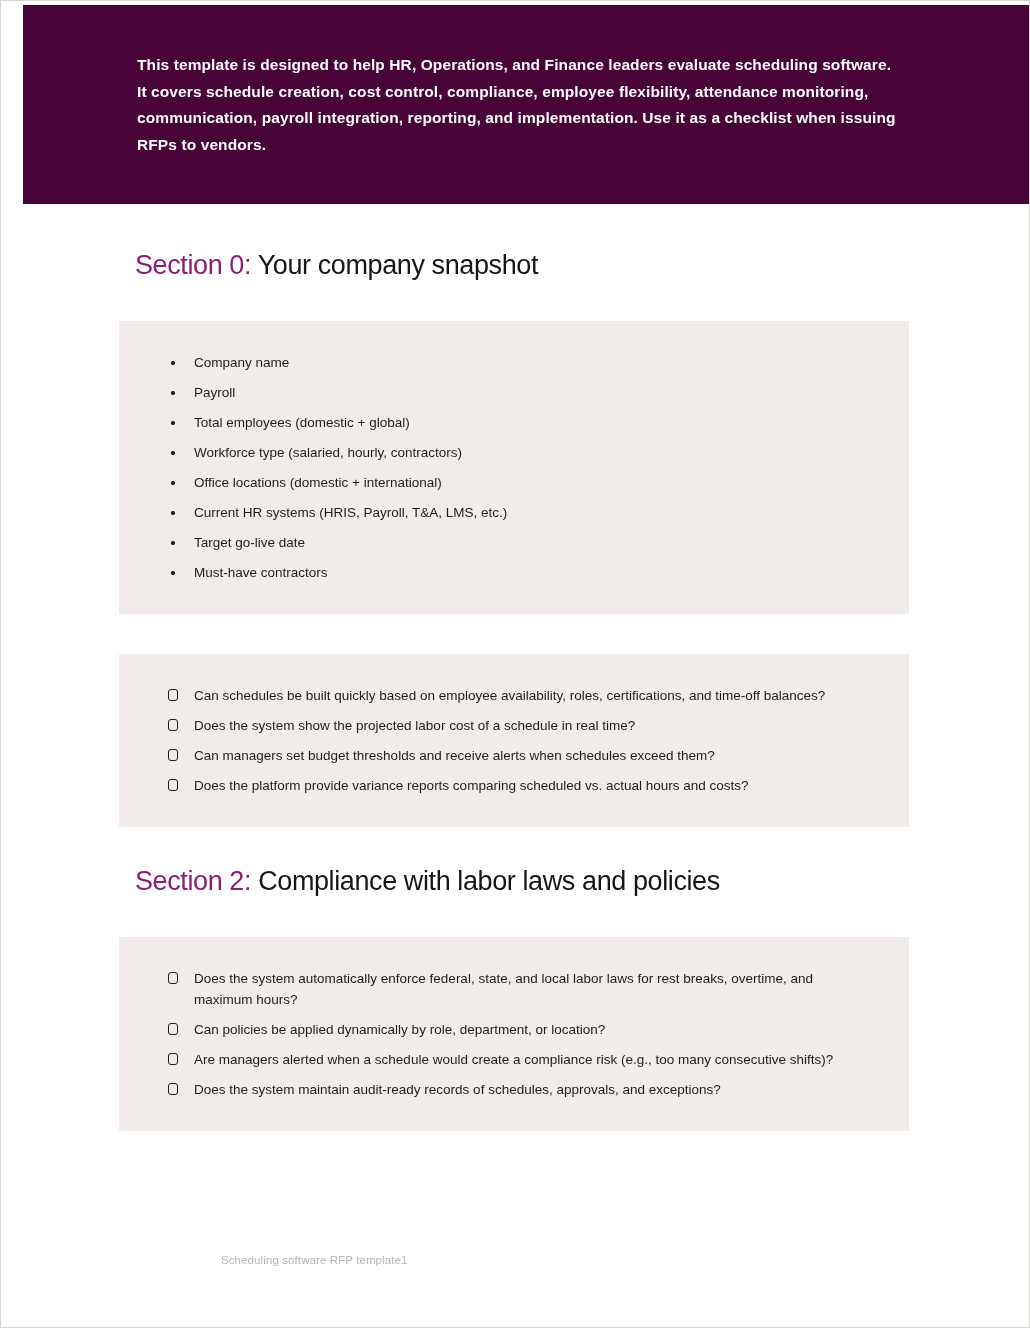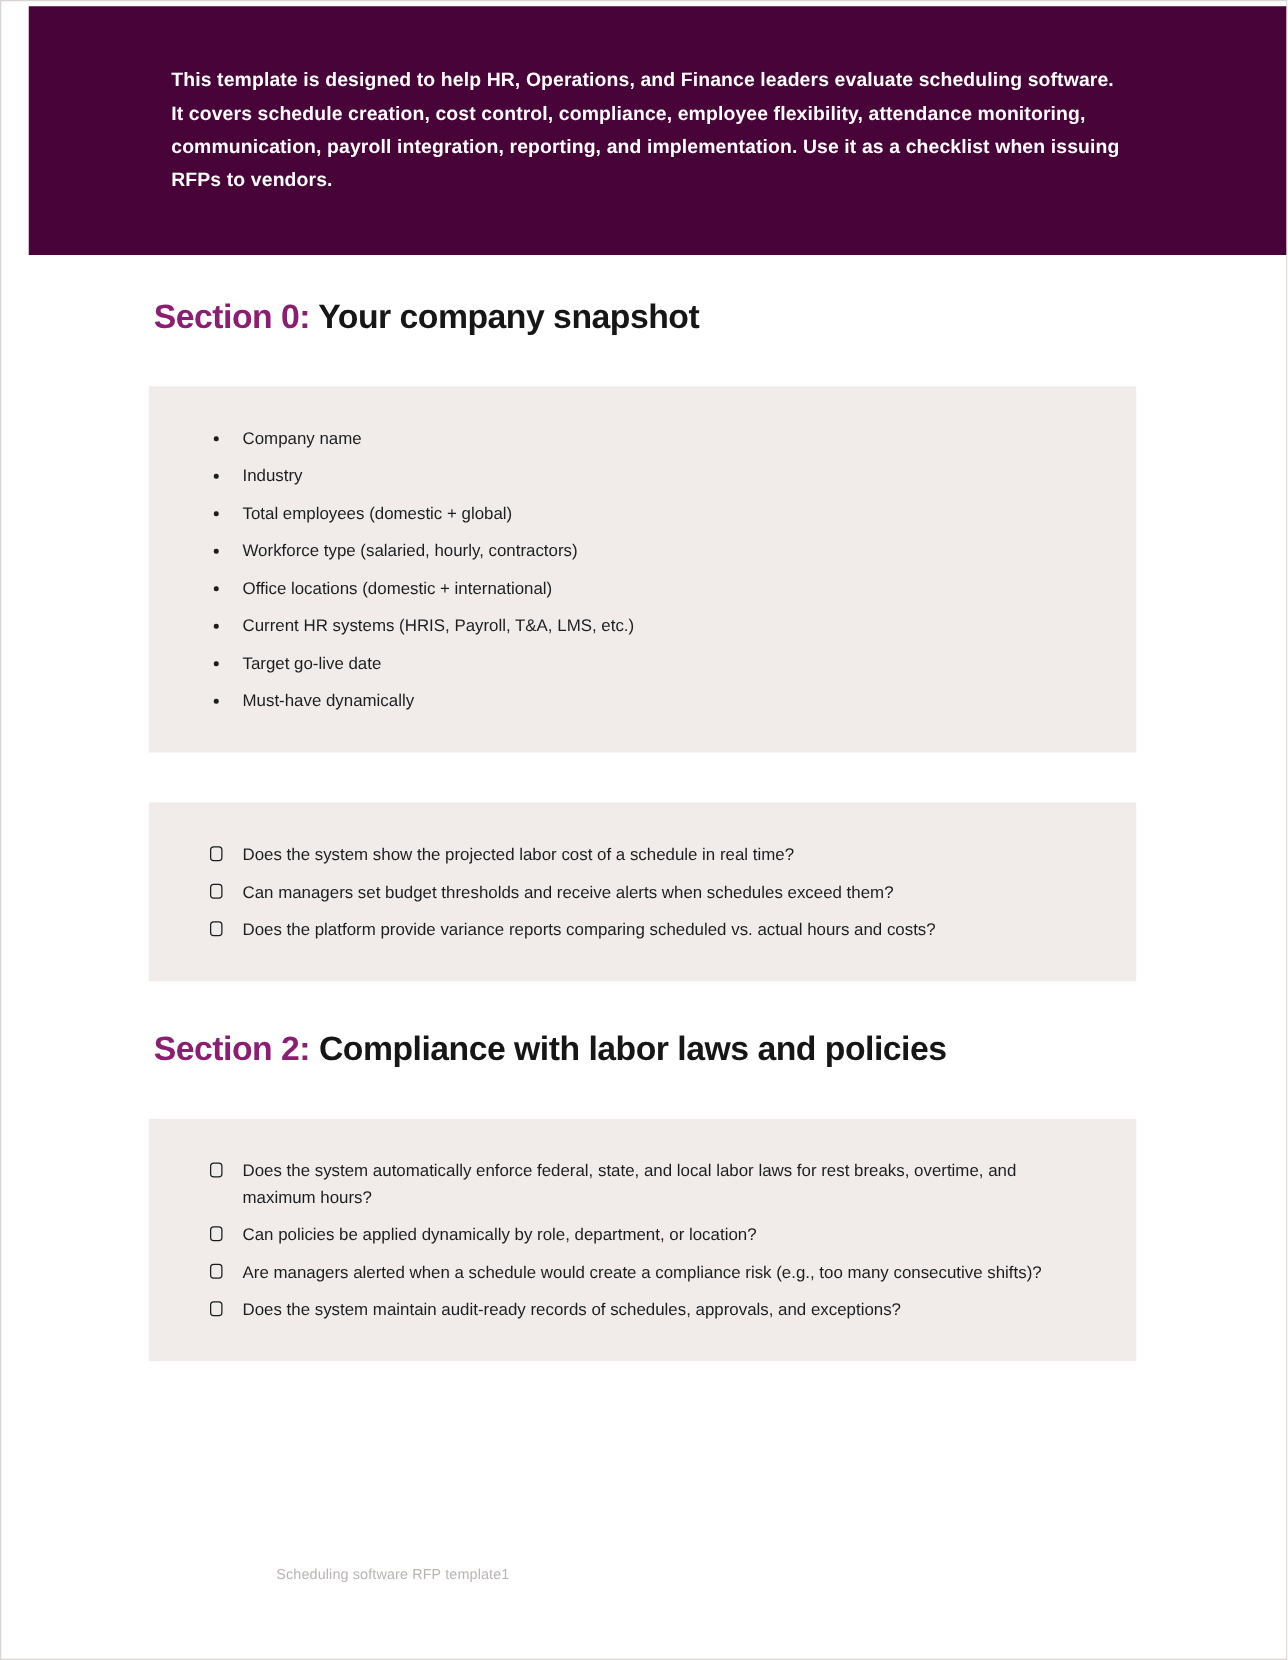--- a/index.html
+++ b/index.html
@@ -34,23 +34,23 @@
     letter-spacing: 0.1px;
     max-width: 778px;
   }
 
   
   main { padding: 29px 118px 0 114px; }
 
   section + section { margin-top: 38px; }
 
   h2 {
-    margin: 4px;
+    margin: 16px;
     font-size: 27px;
-    font-weight: 700;
+    font-weight: 400;
     letter-spacing: -0.4px;
     color: #161617;
     line-height: 32px;
   }
   h2 .accent { color: var(--accent, #8b1e73); }
 
   .subtitle {
     margin: 11px 0 0 -3px;
     font-size: 13.5px;
     color: #3a3a3c;
@@ -130,21 +130,21 @@
     <section>
       <h2><span class="accent">Section 0:</span> <span>Your company snapshot</span></h2>
       <div class="card">
         <ul class="item-list">
             <li>
               <span class="marker bullet"></span>
               <span class="item-text">Company name</span>
             </li>
             <li>
               <span class="marker bullet"></span>
-              <span class="item-text">Industry</span>
+              <span class="item-text">Payroll</span>
             </li>
             <li>
               <span class="marker bullet"></span>
               <span class="item-text">Total employees (domestic + global)</span>
             </li>
             <li>
               <span class="marker bullet"></span>
               <span class="item-text">Workforce type (salaried, hourly, contractors)</span>
             </li>
             <li>
@@ -154,29 +154,33 @@
             <li>
               <span class="marker bullet"></span>
               <span class="item-text">Current HR systems (HRIS, Payroll, T&amp;A, LMS, etc.)</span>
             </li>
             <li>
               <span class="marker bullet"></span>
               <span class="item-text">Target go-live date</span>
             </li>
             <li>
               <span class="marker bullet"></span>
-              <span class="item-text">Must-have dynamically</span>
+              <span class="item-text">Must-have contractors</span>
             </li>
           </ul>
       </div>
     </section>
 
     <section>
       <div class="card">
         <ul class="item-list">
+            <li>
+              <span class="marker checkbox"></span>
+              <span class="item-text">Can schedules be built quickly based on employee availability, roles, certifications, and time-off balances?</span>
+            </li>
             <li>
               <span class="marker checkbox"></span>
               <span class="item-text">Does the system show the projected labor cost of a schedule in real time?</span>
             </li>
             <li>
               <span class="marker checkbox"></span>
               <span class="item-text">Can managers set budget thresholds and receive alerts when schedules exceed them?</span>
             </li>
             <li>
               <span class="marker checkbox"></span>

